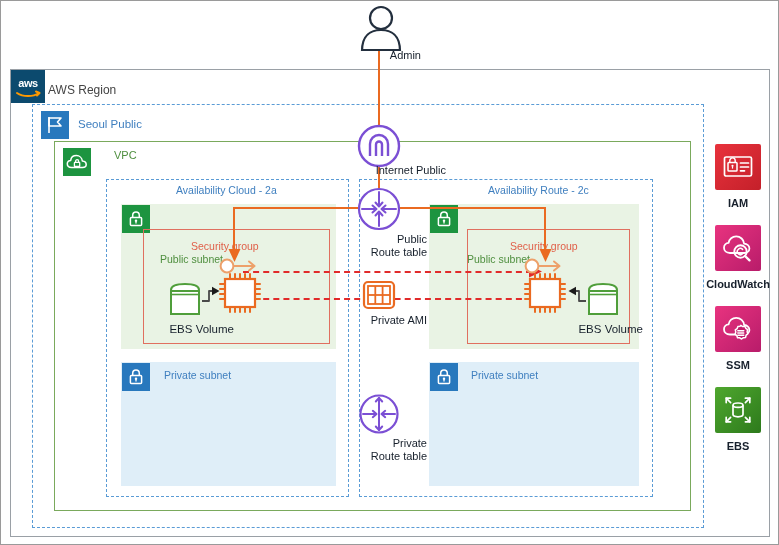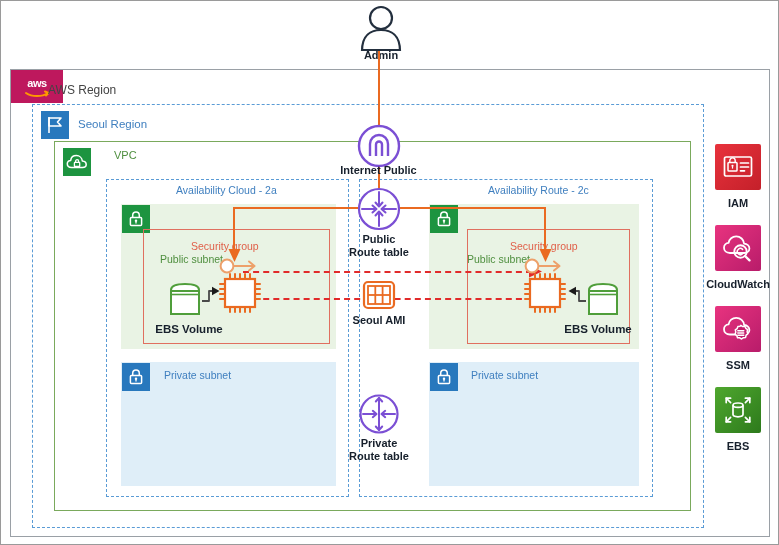--- a/index.html
+++ b/index.html
@@ -38,34 +38,34 @@
   .lbl-subnet{font-size:10.5px;color:#4f8f3f;margin-top:44px;}
   .lbl-sub-pl{left:159px;top:208px;}
   .lbl-sub-pr{left:466px;top:208px;}
   .lbl-subnet-priv{font-size:10.5px;color:#3f7fbf;}
   .lbl-sub-vl{left:163px;top:368px;}
   .lbl-sub-vr{left:470px;top:368px;}
   .lbl-sg{font-size:10.5px;color:#e0604a;}
   .lbl-sg-left{left:190px;top:239px;}
   .lbl-sg-right{left:509px;top:239px;}
 
-  .cap{position:absolute;text-align:center;font-size:11px;font-weight:bold;color:#17202c;
+  .cap{position:absolute;text-align:right;font-size:11px;font-weight:normal;color:#17202c;
        line-height:12.5px;white-space:nowrap;}
 
   
   .cornicon{position:absolute;width:28px;height:28px;display:flex;align-items:center;justify-content:center;}
   .ic-region{left:40px;top:110px;background:#2878bd;}
   .ic-vpc{left:62px;top:147px;background:#1d9440;}
   .ic-pub-l{left:121px;top:204px;background:#1d9440;}
   .ic-pub-r{left:429px;top:204px;background:#1d9440;}
   .ic-priv-l{left:121px;top:362px;background:#2878bd;}
   .ic-priv-r{left:429px;top:362px;background:#2878bd;}
 
   
-  .awslogo{position:absolute;left:10px;top:69px;width:52px;height:33px;background:#be185d;
+  .awslogo{position:absolute;left:10px;top:69px;width:34px;height:33px;background:#0c4a6e;
            color:#fff;font-size:12px;font-weight:bold;display:flex;align-items:center;
            justify-content:center;letter-spacing:-.5px;}
   .awslogo svg{display:block;}
 
   
   .svc{position:absolute;width:46px;height:46px;border-radius:2px;display:flex;
        align-items:center;justify-content:center;}
   .svc-cap{position:absolute;width:90px;text-align:center;font-size:11px;font-weight:bold;color:#17202c;}
   .g-iam{background:linear-gradient(135deg,#e8323c,#c4202a);}
   .g-cw{background:linear-gradient(135deg,#e8337f,#b81c6a);}
@@ -104,21 +104,21 @@
   </div>
   <div class="lbl lbl-cloud">AWS Region</div>
 
   <div class="abs box-region"></div>
   <div class="cornicon ic-region">
     <svg width="20" height="20" viewBox="0 0 20 20">
       <line x1="4" y1="2" x2="4" y2="18" stroke="#fff" stroke-width="1.6"></line>
       <path d="M4 3 L16 3 L12.5 7 L16 11 L4 11 Z" fill="none" stroke="#fff" stroke-width="1.6" stroke-linejoin="round"></path>
     </svg>
   </div>
-  <div class="lbl lbl-region">Seoul Region</div>
+  <div class="lbl lbl-region">Seoul Public</div>
 
   <div class="abs box-vpc"></div>
   <div class="cornicon ic-vpc">
     <svg width="22" height="20" viewBox="0 0 22 20">
       <path d="M5.5 15.5 C2.6 15.5 1.3 13.6 1.3 11.8 C1.3 10 2.8 8.5 4.7 8.4 C5.1 5.6 7.5 3.6 10.4 3.6 C13.6 3.6 16.1 6 16.3 9 C18.6 9.2 20.2 10.8 20.2 12.5 C20.2 14.3 18.7 15.5 16.5 15.5 Z" fill="none" stroke="#fff" stroke-width="1.5" stroke-linejoin="round"></path>
       <rect x="8.4" y="10.4" width="5.3" height="4.1" rx="0.6" fill="none" stroke="#fff" stroke-width="1.3"></rect>
       <path d="M9.6 10.4 V9.2 a1.5 1.5 0 0 1 3 0 V10.4" fill="none" stroke="#fff" stroke-width="1.3"></path>
     </svg>
   </div>
   <div class="lbl lbl-vpc">VPC</div>
@@ -237,21 +237,21 @@
 
   <div class="abs" style="left:361px;top:277px;width:34px;height:34px;">
     <svg width="34" height="34" viewBox="0 0 34 34">
       <rect x="2" y="4" width="30" height="26" rx="4" fill="#fff" stroke="#ea6a21" stroke-width="2.2"></rect>
       <rect x="6" y="8" width="22" height="18" fill="none" stroke="#ea6a21" stroke-width="1.8"></rect>
       <line x1="6" y1="17" x2="28" y2="17" stroke="#ea6a21" stroke-width="1.8"></line>
       <line x1="13.3" y1="8" x2="13.3" y2="26" stroke="#ea6a21" stroke-width="1.8"></line>
       <line x1="20.6" y1="8" x2="20.6" y2="26" stroke="#ea6a21" stroke-width="1.8"></line>
     </svg>
   </div>
-  <div class="cap" style="left:330px;top:313px;width:96px;">Seoul AMI</div>
+  <div class="cap" style="left:330px;top:313px;width:96px;">Private AMI</div>
 
   <div class="abs" style="left:357px;top:392px;width:42px;height:42px;">
     <svg width="42" height="42" viewBox="0 0 42 42">
       <circle cx="21" cy="21" r="18.5" fill="#fff" stroke="#7b4fd4" stroke-width="2.2"></circle>
       <g stroke="#7b4fd4" stroke-width="2" fill="none" stroke-linecap="round" stroke-linejoin="round">
         <line x1="21" y1="5" x2="21" y2="37"></line>
         <path d="M17.8 8.5 L21 4.8 L24.2 8.5"></path>
         <path d="M17.8 33.5 L21 37.2 L24.2 33.5"></path>
         <line x1="5" y1="21" x2="18" y2="21"></line>
         <path d="M14.8 17.8 L18.5 21 L14.8 24.2"></path>

